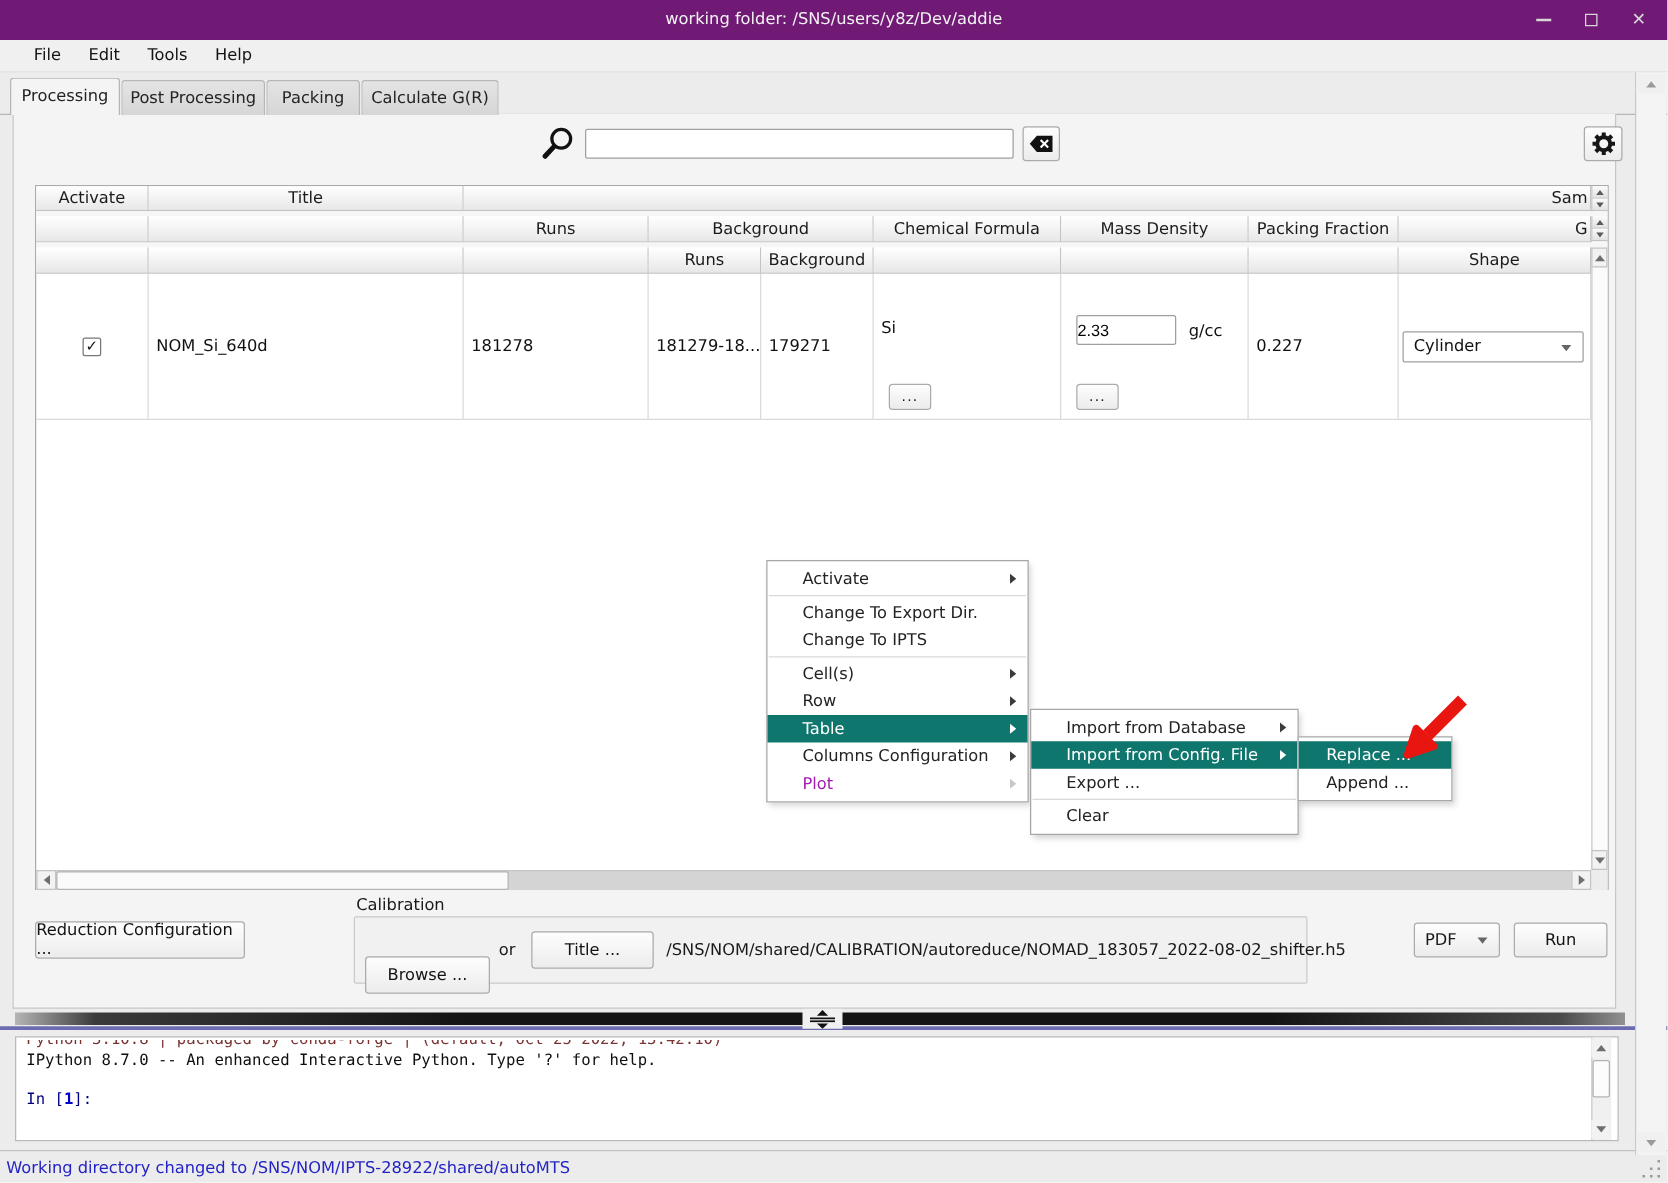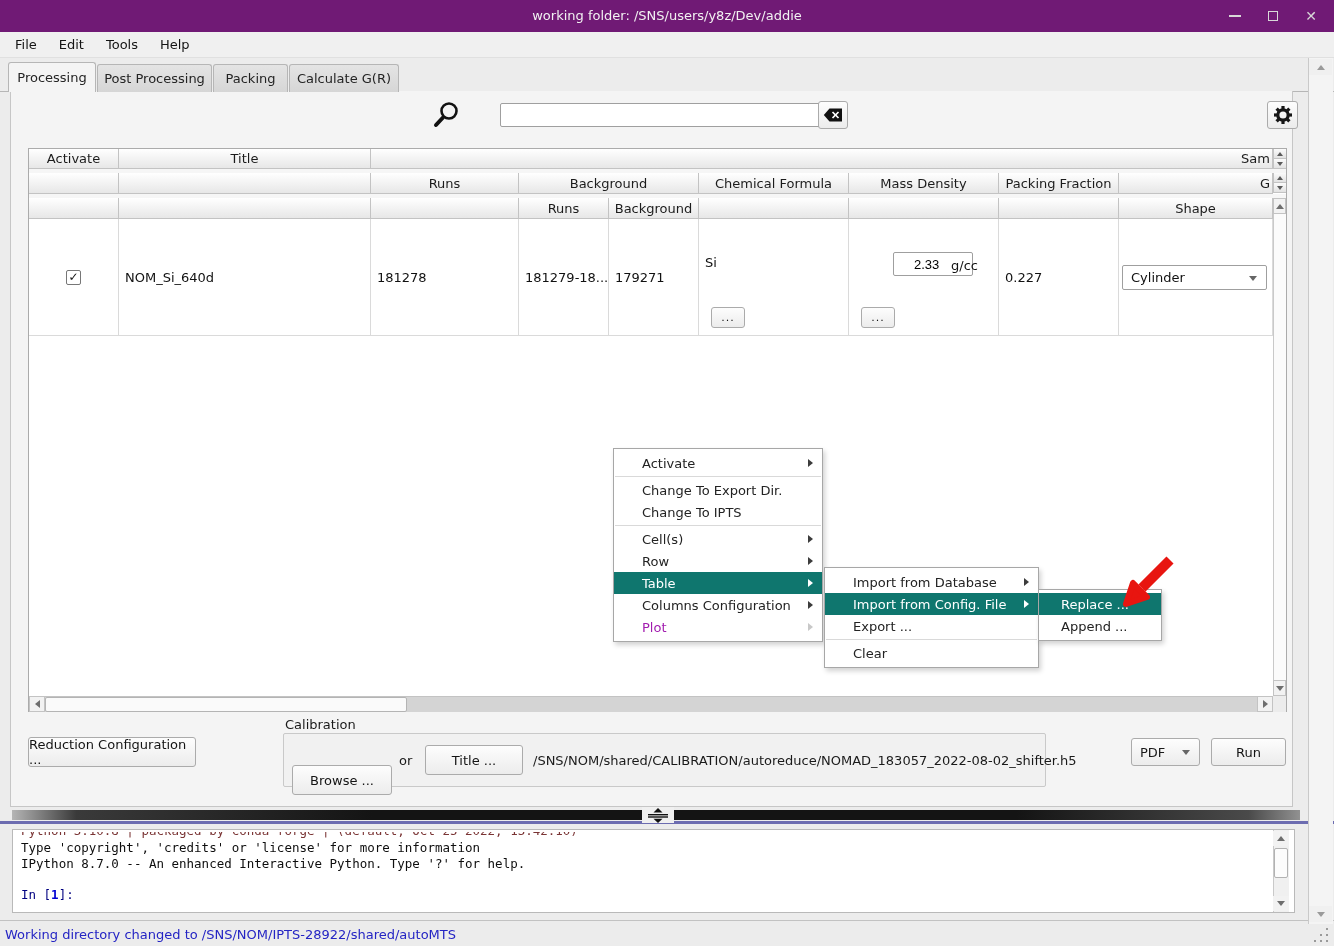--- a/index.html
+++ b/index.html
@@ -18,37 +18,37 @@
   .titlebar { left:0; top:0; width:1334px; height:32px; background:#701a75; }
   .titlebar .title {
     width:100%; text-align:center; line-height:32px; color:#f2f2f2; font-size:13px;
   }
   .wctrl { top:2px; width:30px; height:28px; display:flex; align-items:center; justify-content:center; color:#d8d8d8; }
   .wc-min span { display:block; width:12px; height:2px; background:#d8d8d8; }
   .wc-max span { display:block; width:10px; height:10px; border:1.5px solid #d8d8d8; }
   .wc-close { font-size:14px; }
 
   
-  .menubar { left:0; top:32px; width:1334px; height:26px; background:#f0f0f0; border-bottom:1px solid #e0e0e0; display:flex; align-items:center; padding-left:4px; }
+  .menubar { left:0; top:32px; width:1334px; height:26px; background:#f0f0f0; border-bottom:1px solid #e0e0e0; display:flex; align-items:center; padding-left:16px; }
   .menuitem { padding:3px 11px; font-size:13px; color:#141414; }
 
   
   .tabline { left:0; top:91px; width:1334px; height:1px; background:#b6b6b6; }
   .tab { top:64px; height:28px; border:1px solid #b6b6b6; border-bottom:none;
          border-radius:3px 3px 0 0; display:flex; align-items:center; justify-content:center;
          background:linear-gradient(#e4e4e4,#d6d6d6); font-size:13px; color:#242424; z-index:2; }
   .tab.active { top:62px; height:30px; background:#f4f4f4; z-index:3; }
 
   
   .pane { left:10px; top:91px; width:1283px; height:716px; background:#f4f4f4; border:1px solid #c6c6c6; border-top:none; }
 
   .btn { background:linear-gradient(#fdfdfd,#ececec); border:1px solid #ababab; border-radius:3px;
          display:flex; align-items:center; justify-content:center; font-size:13px; color:#141414; }
 
-  .input { background:#fff; border:1px solid #9f9f9f; border-radius:2px; font-size:13px; padding:0 20px;margin-left:32px; }
+  .input { background:#fff; border:1px solid #9f9f9f; border-radius:2px; font-size:13px; padding:0 0; }
 
   
   .table { left:28px; top:148px; width:1259px; height:564px; border:1px solid #ababab; background:#fff; }
   .hc { position:absolute; background:linear-gradient(#ffffff,#e7e7e7); border-right:1px solid #c3c3c3;
         border-bottom:1px solid #c3c3c3; font-size:13px; color:#1c1c1c; display:flex; align-items:center;
         justify-content:center; overflow:hidden; white-space:nowrap; }
   .hc.right { justify-content:flex-end; padding-right:2px; }
   .hgap { position:absolute; left:0; width:1257px; height:4px; background:#f6f6f6; }
   .dc { position:absolute; top:70px; height:117px; border-right:1px solid #dadada; border-bottom:1px solid #dadada;
         display:flex; align-items:center; padding-left:6px; font-size:13px; color:#111; overflow:hidden; white-space:nowrap;}
@@ -350,21 +350,20 @@
     <rect x="0" y="6" width="20" height="1.4" fill="#111"></rect>
     <rect x="0" y="8.3" width="20" height="1.4" fill="#111"></rect>
     <polygon points="5.5,10.8 14.5,10.8 10,15" fill="#111"></polygon>
   </svg>
 </div>
 
 <div class="abs console">
   <div class="clipline">
       <span>Python 3.10.8 | packaged by conda-forge | (default, Oct 25 2022, 13:42:10)</span>
     </div>
-  <div>Type 'copyright', 'credits' or 'license' for more information</div>
   <div>IPython 8.7.0 -- An enhanced Interactive Python. Type '?' for help.</div>
   <div style="height:15.5px;"></div>
   <div class="prompt"><span>In [</span><b>1</b><span>]:</span></div>
 </div>
 
 <div class="abs" style="left:1273px; top:830px; width:16px; height:82px; background:#f0f0f0; border-left:1px solid #c9c9c9;"></div>
 <div class="sb-btn" style="left:1273px; top:831px; width:16px; height:15px; border:none;">
     <i class="tri-up"></i>
   </div>
 <div class="abs" style="left:1274px; top:848px; width:14px; height:30px; background:#fcfcfc; border:1px solid #b2b2b2; border-radius:2px;"></div>

